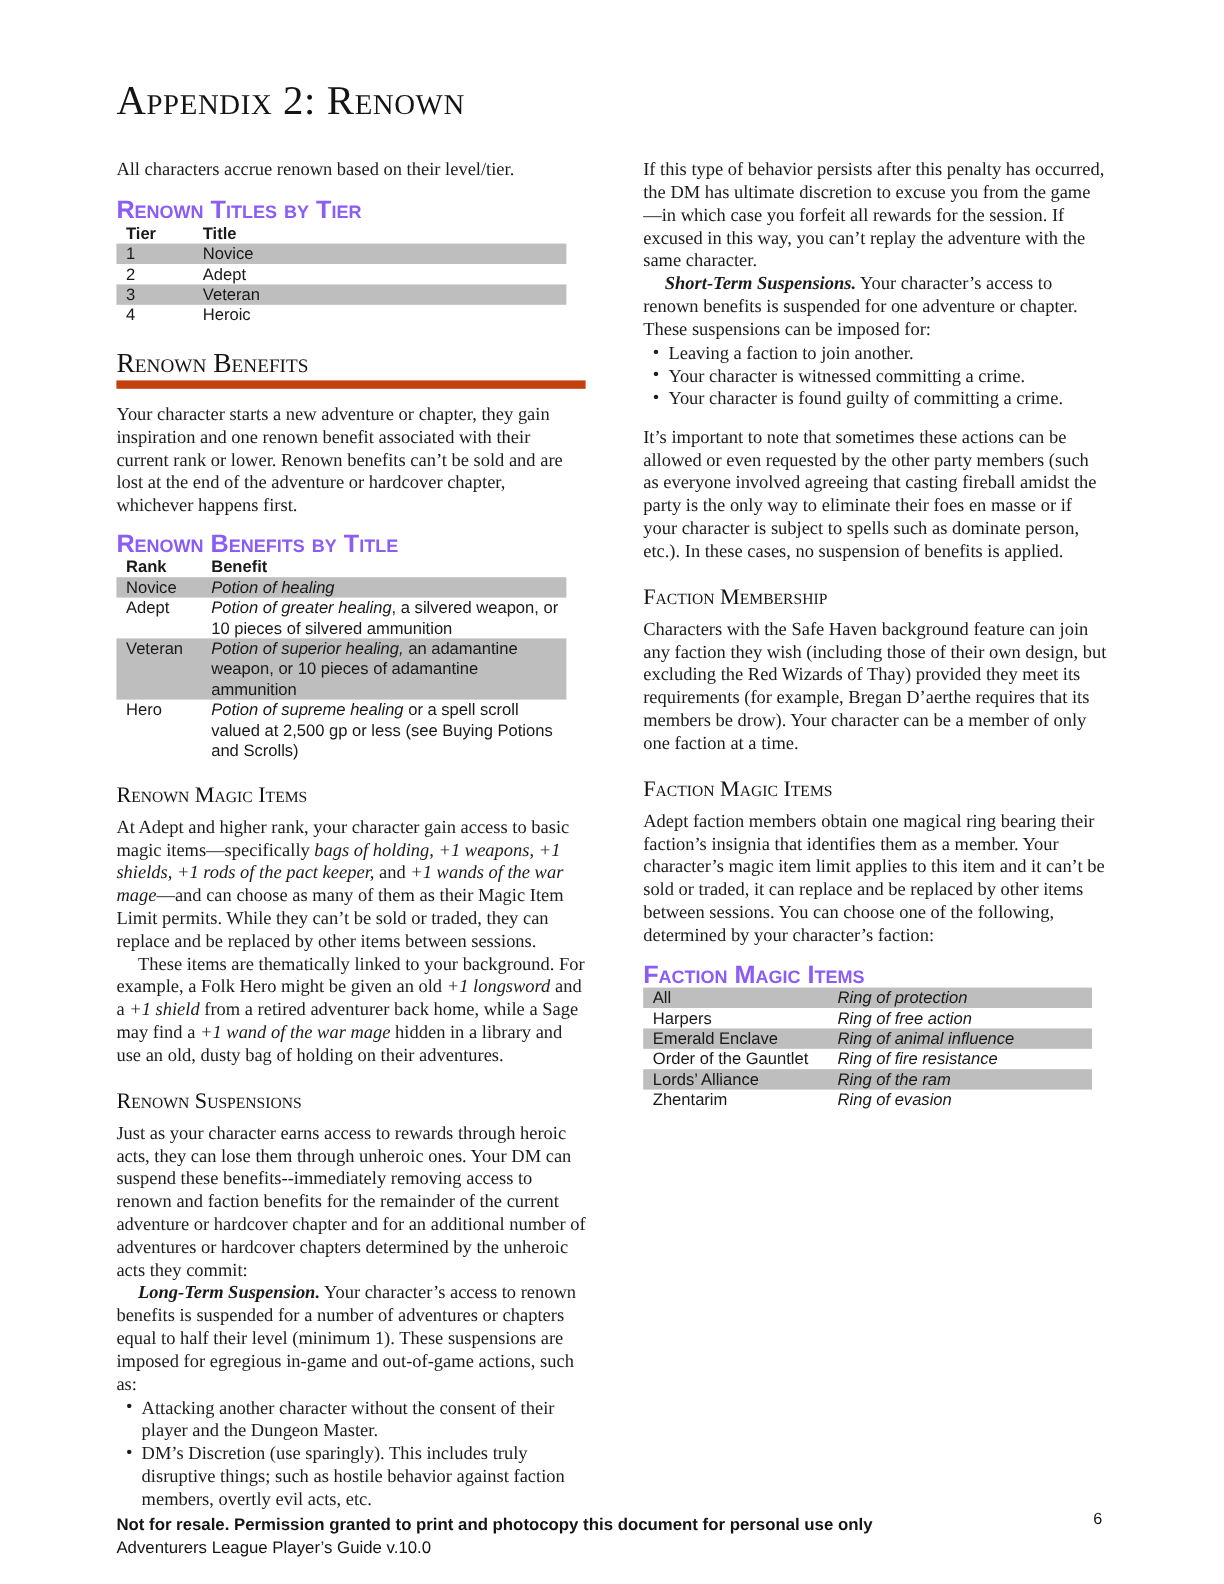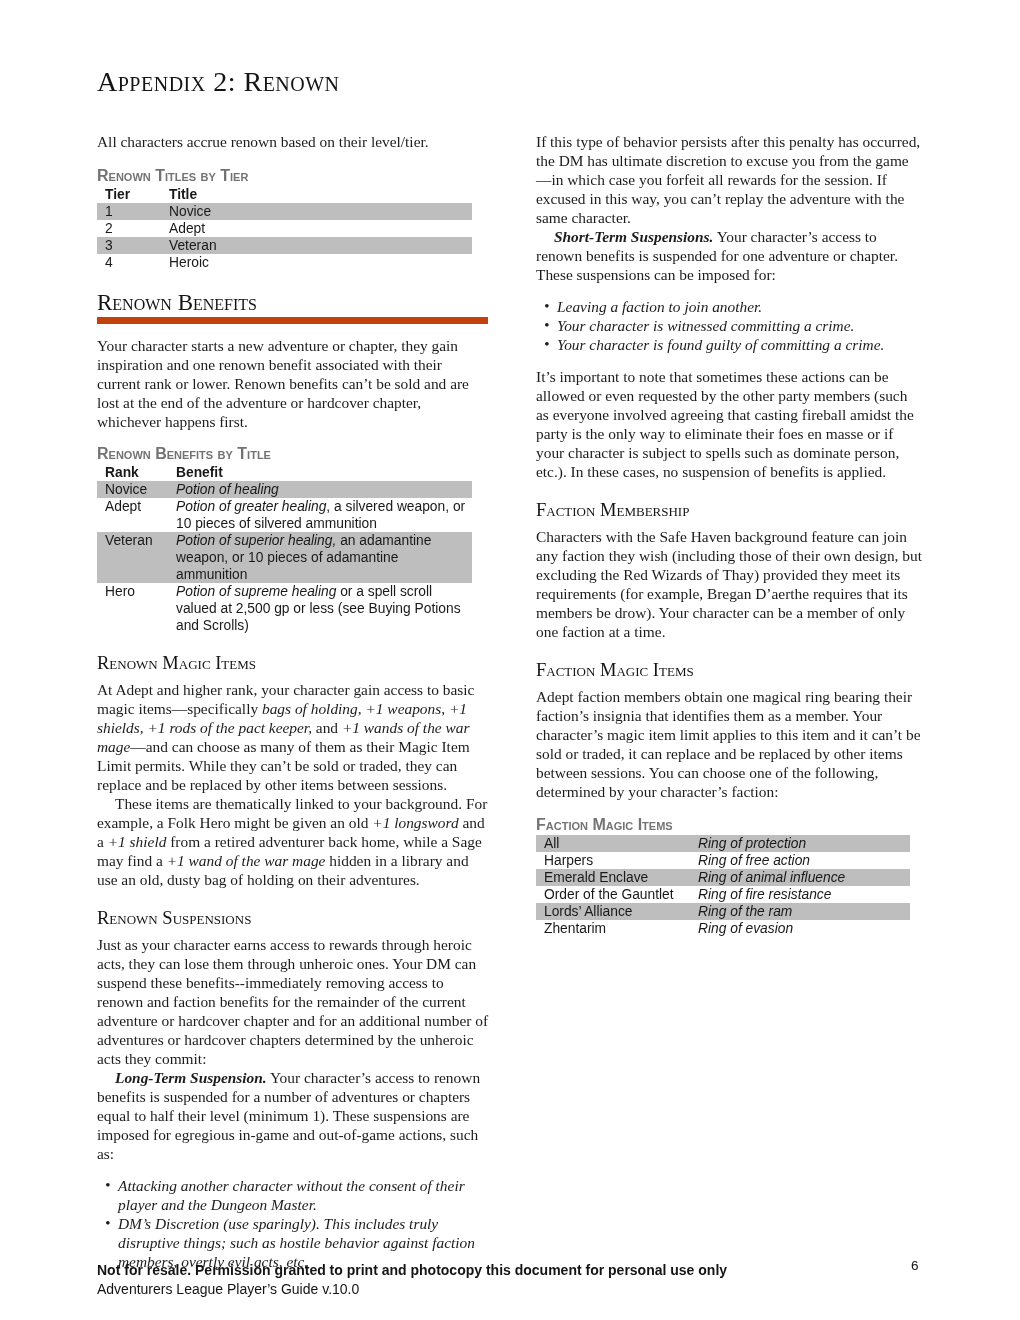--- a/index.html
+++ b/index.html
@@ -6,21 +6,21 @@
   .page{
     position:relative;
     width:1020px;height:1320px;
     background:#ffffff;
     font-family:"Liberation Serif",serif;
     color:#1c1c1c;
     overflow:hidden;
   }
   .page-title{
     position:absolute;left:97px;top:66px;
-    font-size:28px;font-variant:small-caps;font-weight:normal;
+    font-size:34px;font-variant:small-caps;font-weight:normal;
     letter-spacing:0.5px;color:#141414;margin:0;
   }
   .col{position:absolute;top:132px;font-size:15.4px;line-height:19px;}
   .col-left{left:97px;width:391px;}
   .col-right{left:536px;width:386px;}
   p{margin:0;}
   .indent{text-indent:18px;}
   .seg-i{font-style:italic;}
   .seg-bi{font-weight:bold;font-style:italic;}
 
@@ -31,40 +31,40 @@
   }
   .sect-h3{
     font-size:18.5px;font-variant:small-caps;font-weight:normal;color:#141414;
     margin:20px 0 7px 0;
   }
 
   .tbl-block{margin-top:15px;}
   .tbl-heading{
     font-family:"Liberation Sans",sans-serif;
     font-weight:bold;font-variant:small-caps;
-    font-size:16px;line-height:19px;color:#737373;
+    font-size:21px;line-height:19px;color:#8b5cf6;
     margin:0 0 1px 0;
   }
   .tbl{
     font-family:"Liberation Sans",sans-serif;
     font-size:13.8px;line-height:17px;color:#191919;
   }
   .tbl .tr{display:flex;padding-left:8px;}
   .tbl .tr.th{font-weight:bold;}
   .tbl .tr.shade{background:#bebebe;}
   .tbl .c{padding-right:4px;}
   .tbl .c2{flex:1;}
   .tbl-titles{width:375px;}
   .tbl-titles .c1{flex:0 0 60px;}
   .tbl-benefits{width:375px;}
   .tbl-benefits .c1{flex:0 0 67px;}
   .tbl-faction{width:374px;}
   .tbl-faction .c1{flex:0 0 150px;}
 
-  ul.bullets{margin:13px 0 13px 8px;padding:0;list-style:none;font-style:italic;}
+  ul.bullets{margin:1px 0 13px 8px;padding:0;list-style:none;}
   ul.bullets li{padding-left:13px;position:relative;}
   ul.bullets li::before{content:"\2022";position:absolute;left:0;top:-1px;}
 
   .footer{
     position:absolute;left:97px;top:1261px;
     font-family:"Liberation Sans",sans-serif;
     font-size:14px;line-height:19px;color:#141414;
   }
   .footer-line1{font-weight:bold;}
   .page-number{

